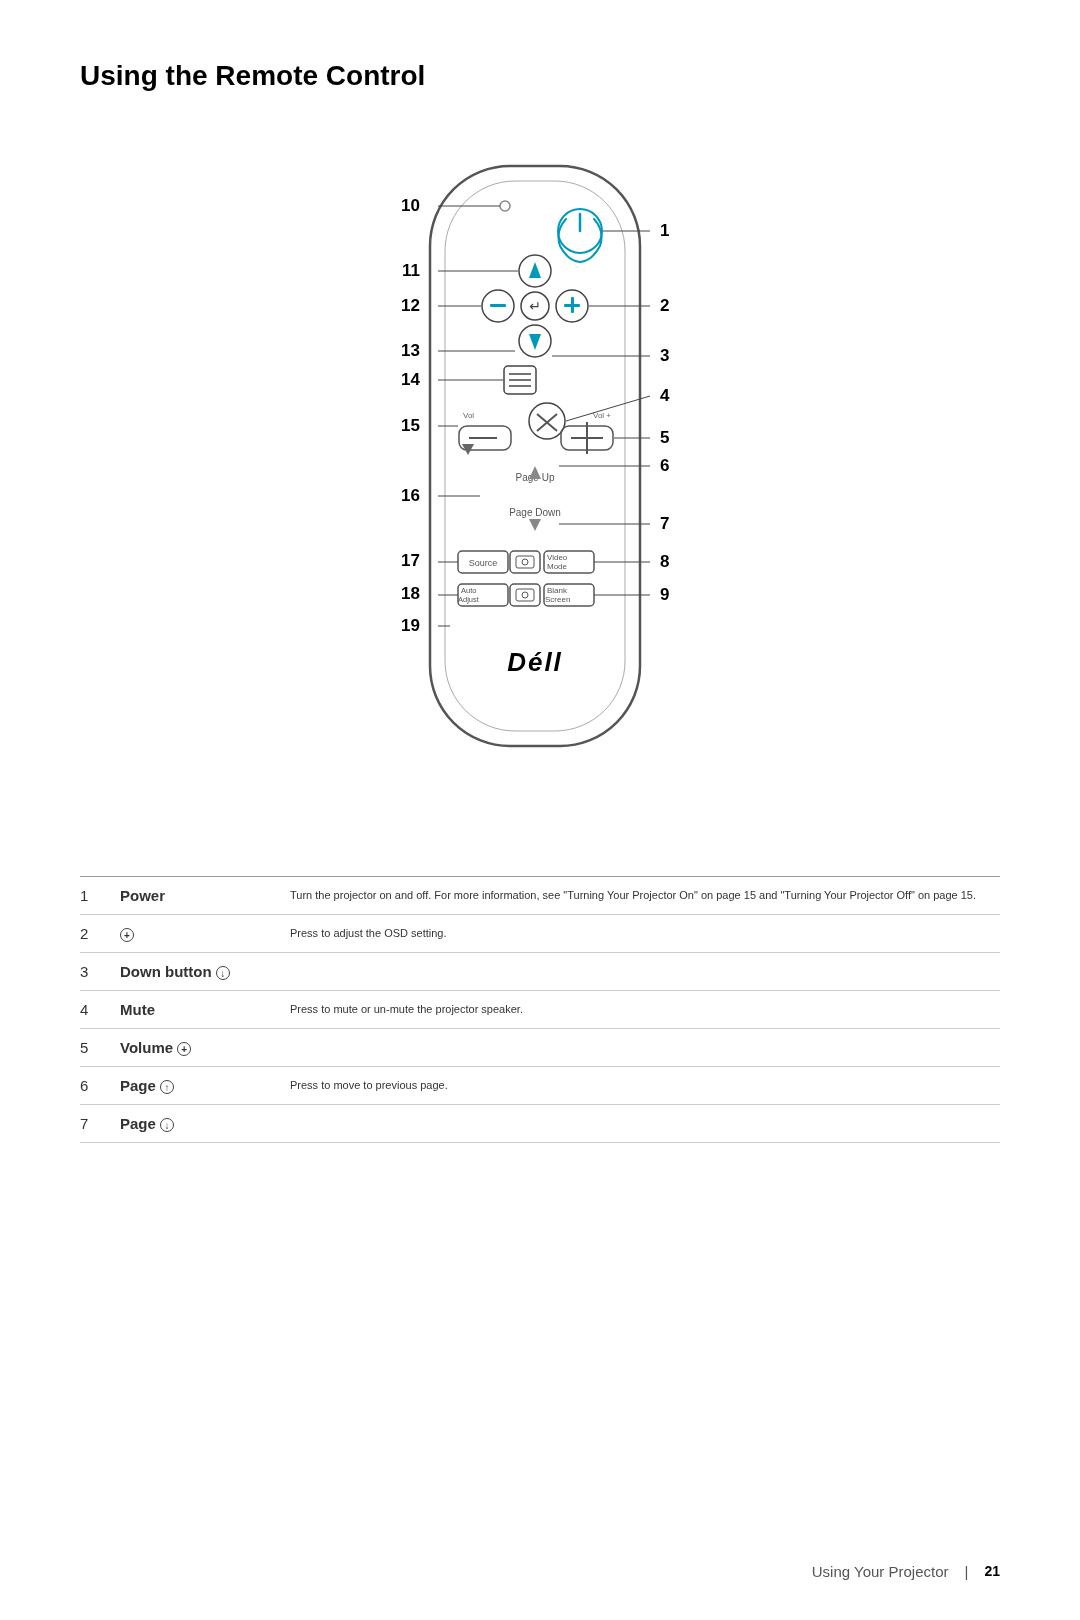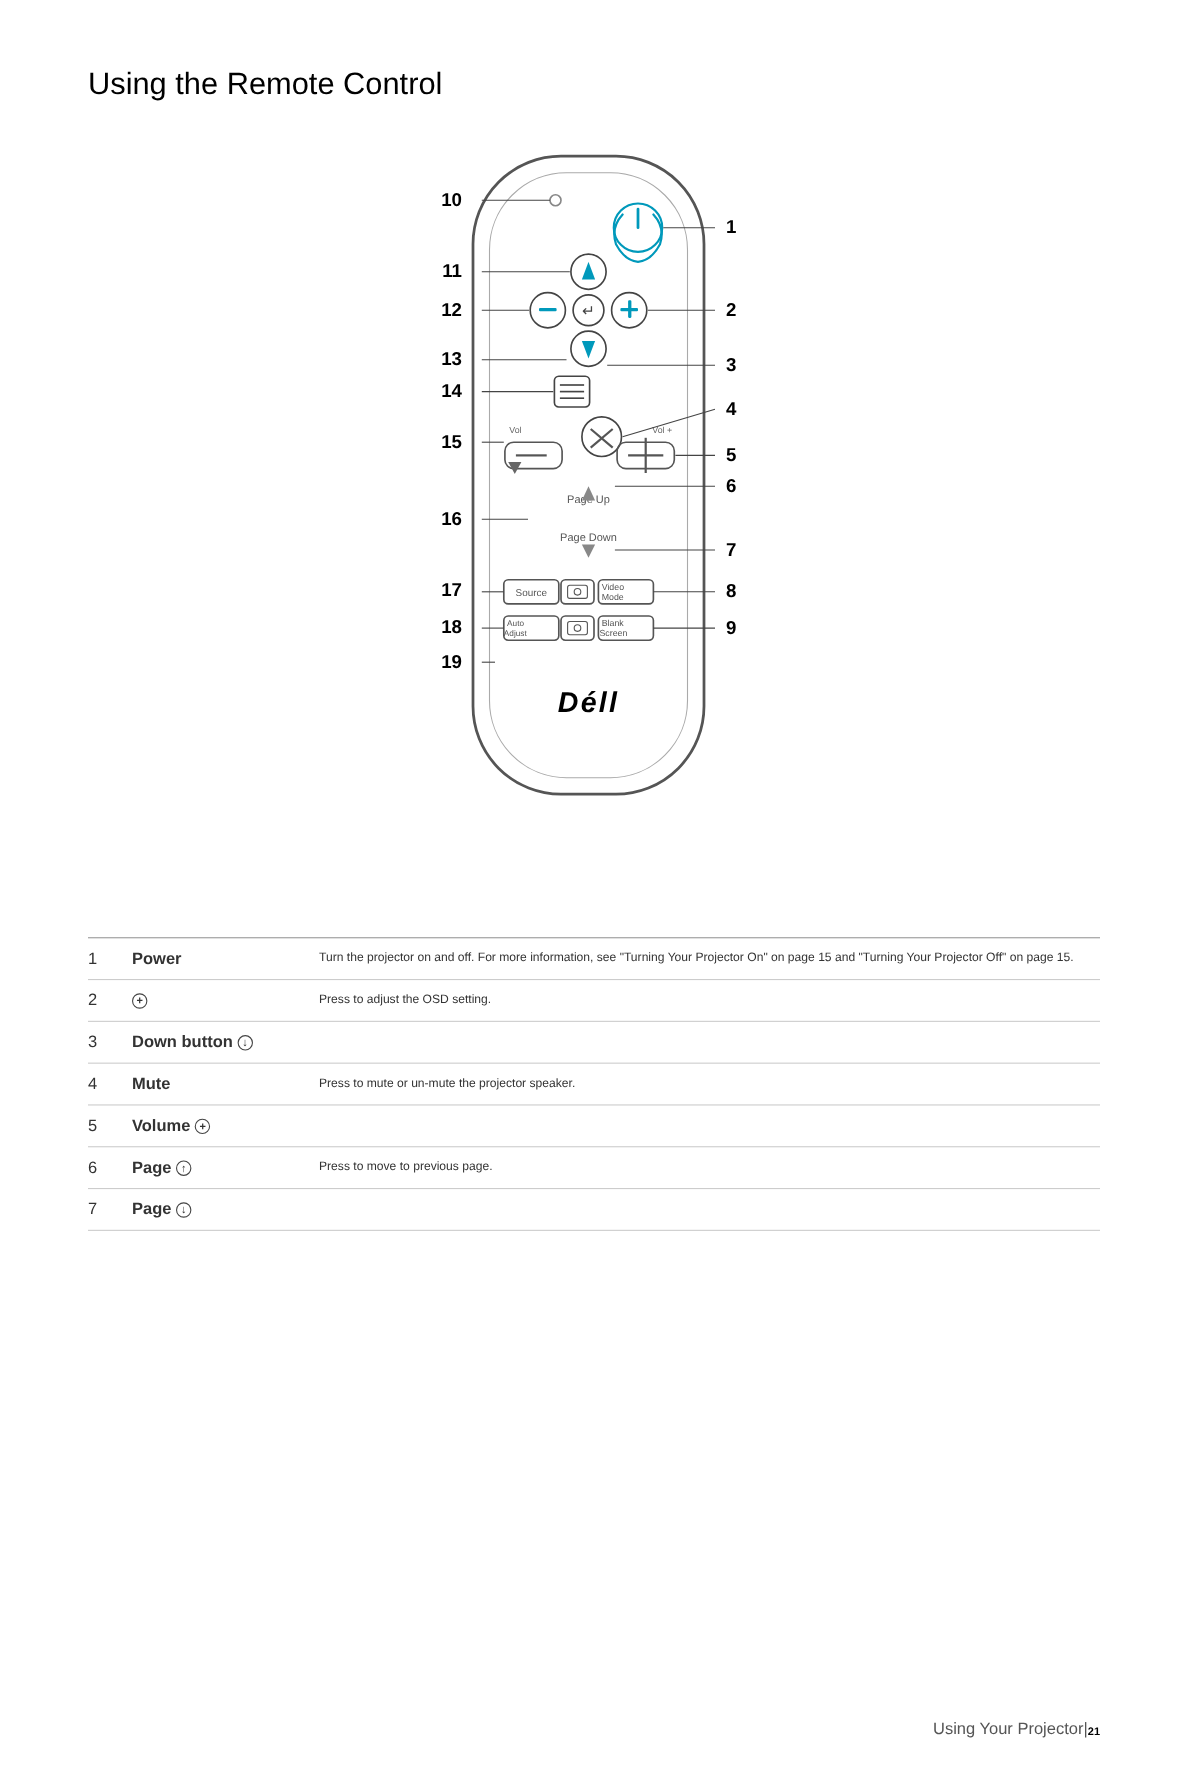--- a/index.html
+++ b/index.html
@@ -11,22 +11,22 @@
       position: relative;
       color: #222;
     }
 
     .page-container {
       padding: 60px 80px 60px 80px;
     }
 
     .page-title {
       font-size: 28px;
-      font-weight: normal;
-      margin-bottom: 20px;
+      font-weight: bold;
+      margin-bottom: 44px;
       color: #000;
     }
 
     .diagram-section {
       display: flex;
       justify-content: center;
       margin-bottom: 40px;
       position: relative;
     }
 
@@ -69,32 +69,32 @@
     }
 
     
     .page-footer {
       position: absolute;
       bottom: 40px;
       right: 80px;
       font-size: 15px;
       color: #555;
       display: flex;
-      align-items: flex-end;
-      gap: 0;
+      align-items: flex-start;
+      gap: 16px;
       margin-top: 36px;
     }
 
     .page-footer .pipe {
       color: #555;
     }
 
     .page-footer .page-num {
       font-weight: bold;
-      font-size: 10px;
+      font-size: 14px;
       color: #000;
     }
 
     
     .sym {
       display: inline-flex;
       align-items: center;
       justify-content: center;
       width: 14px;
       height: 14px;

